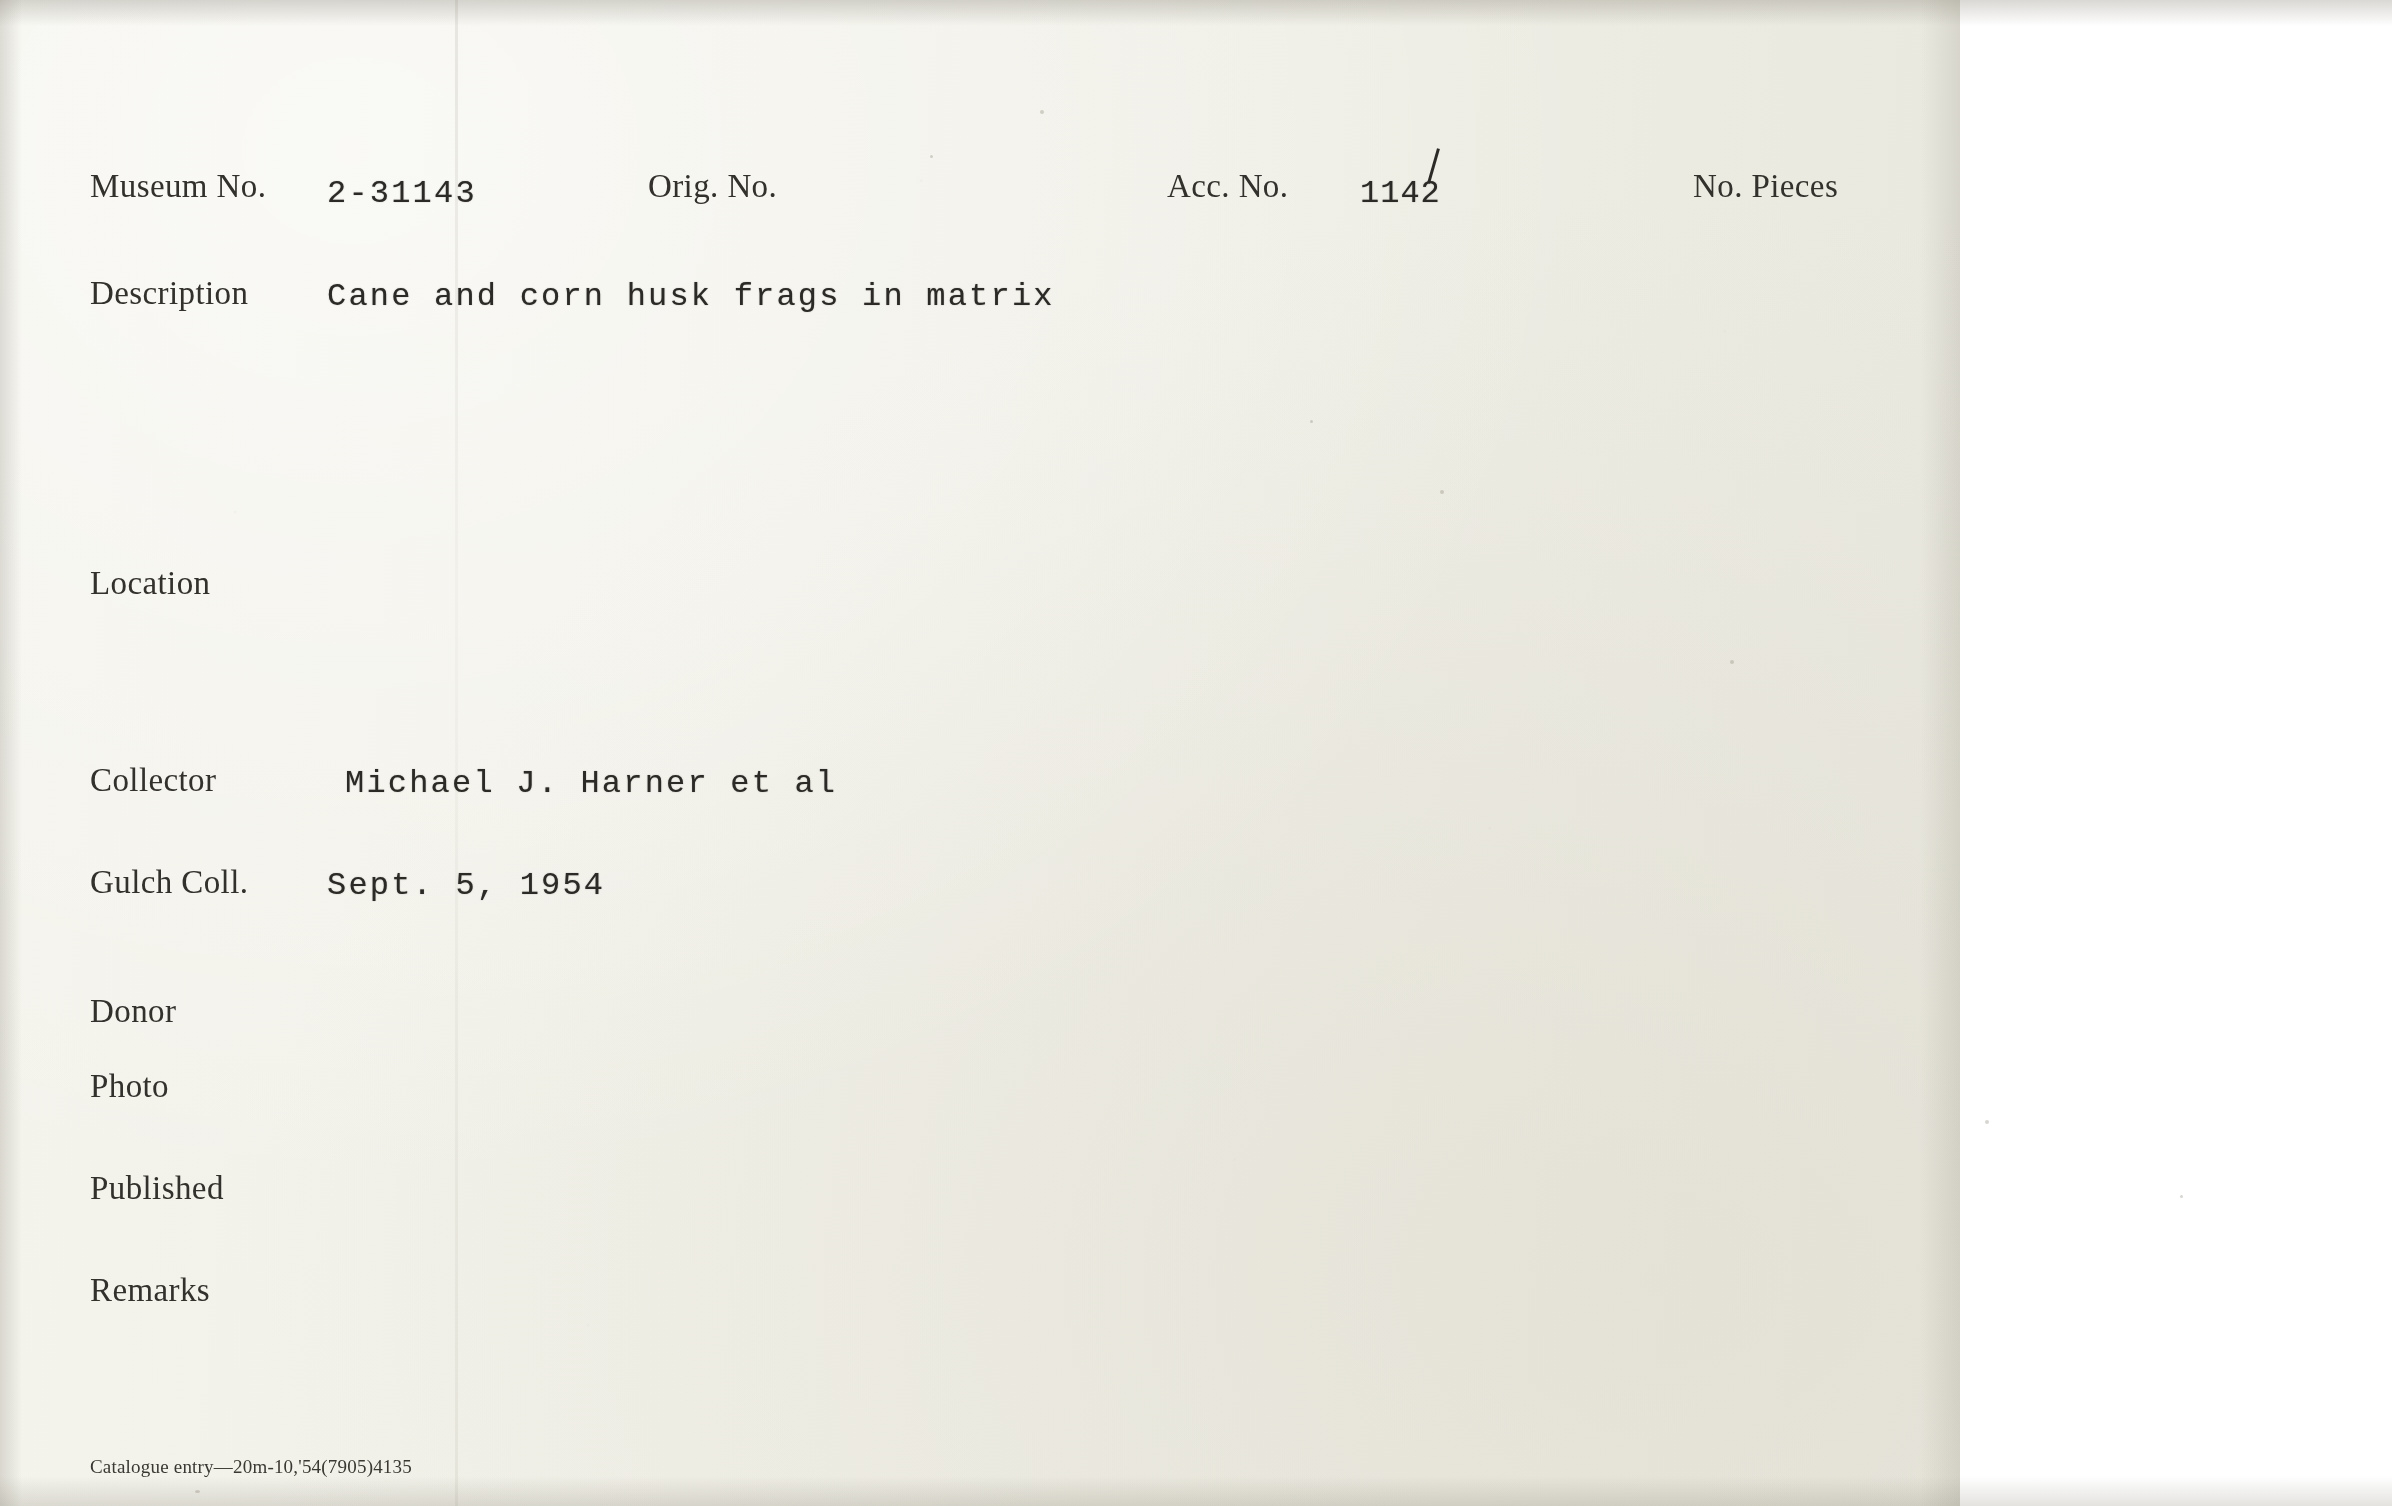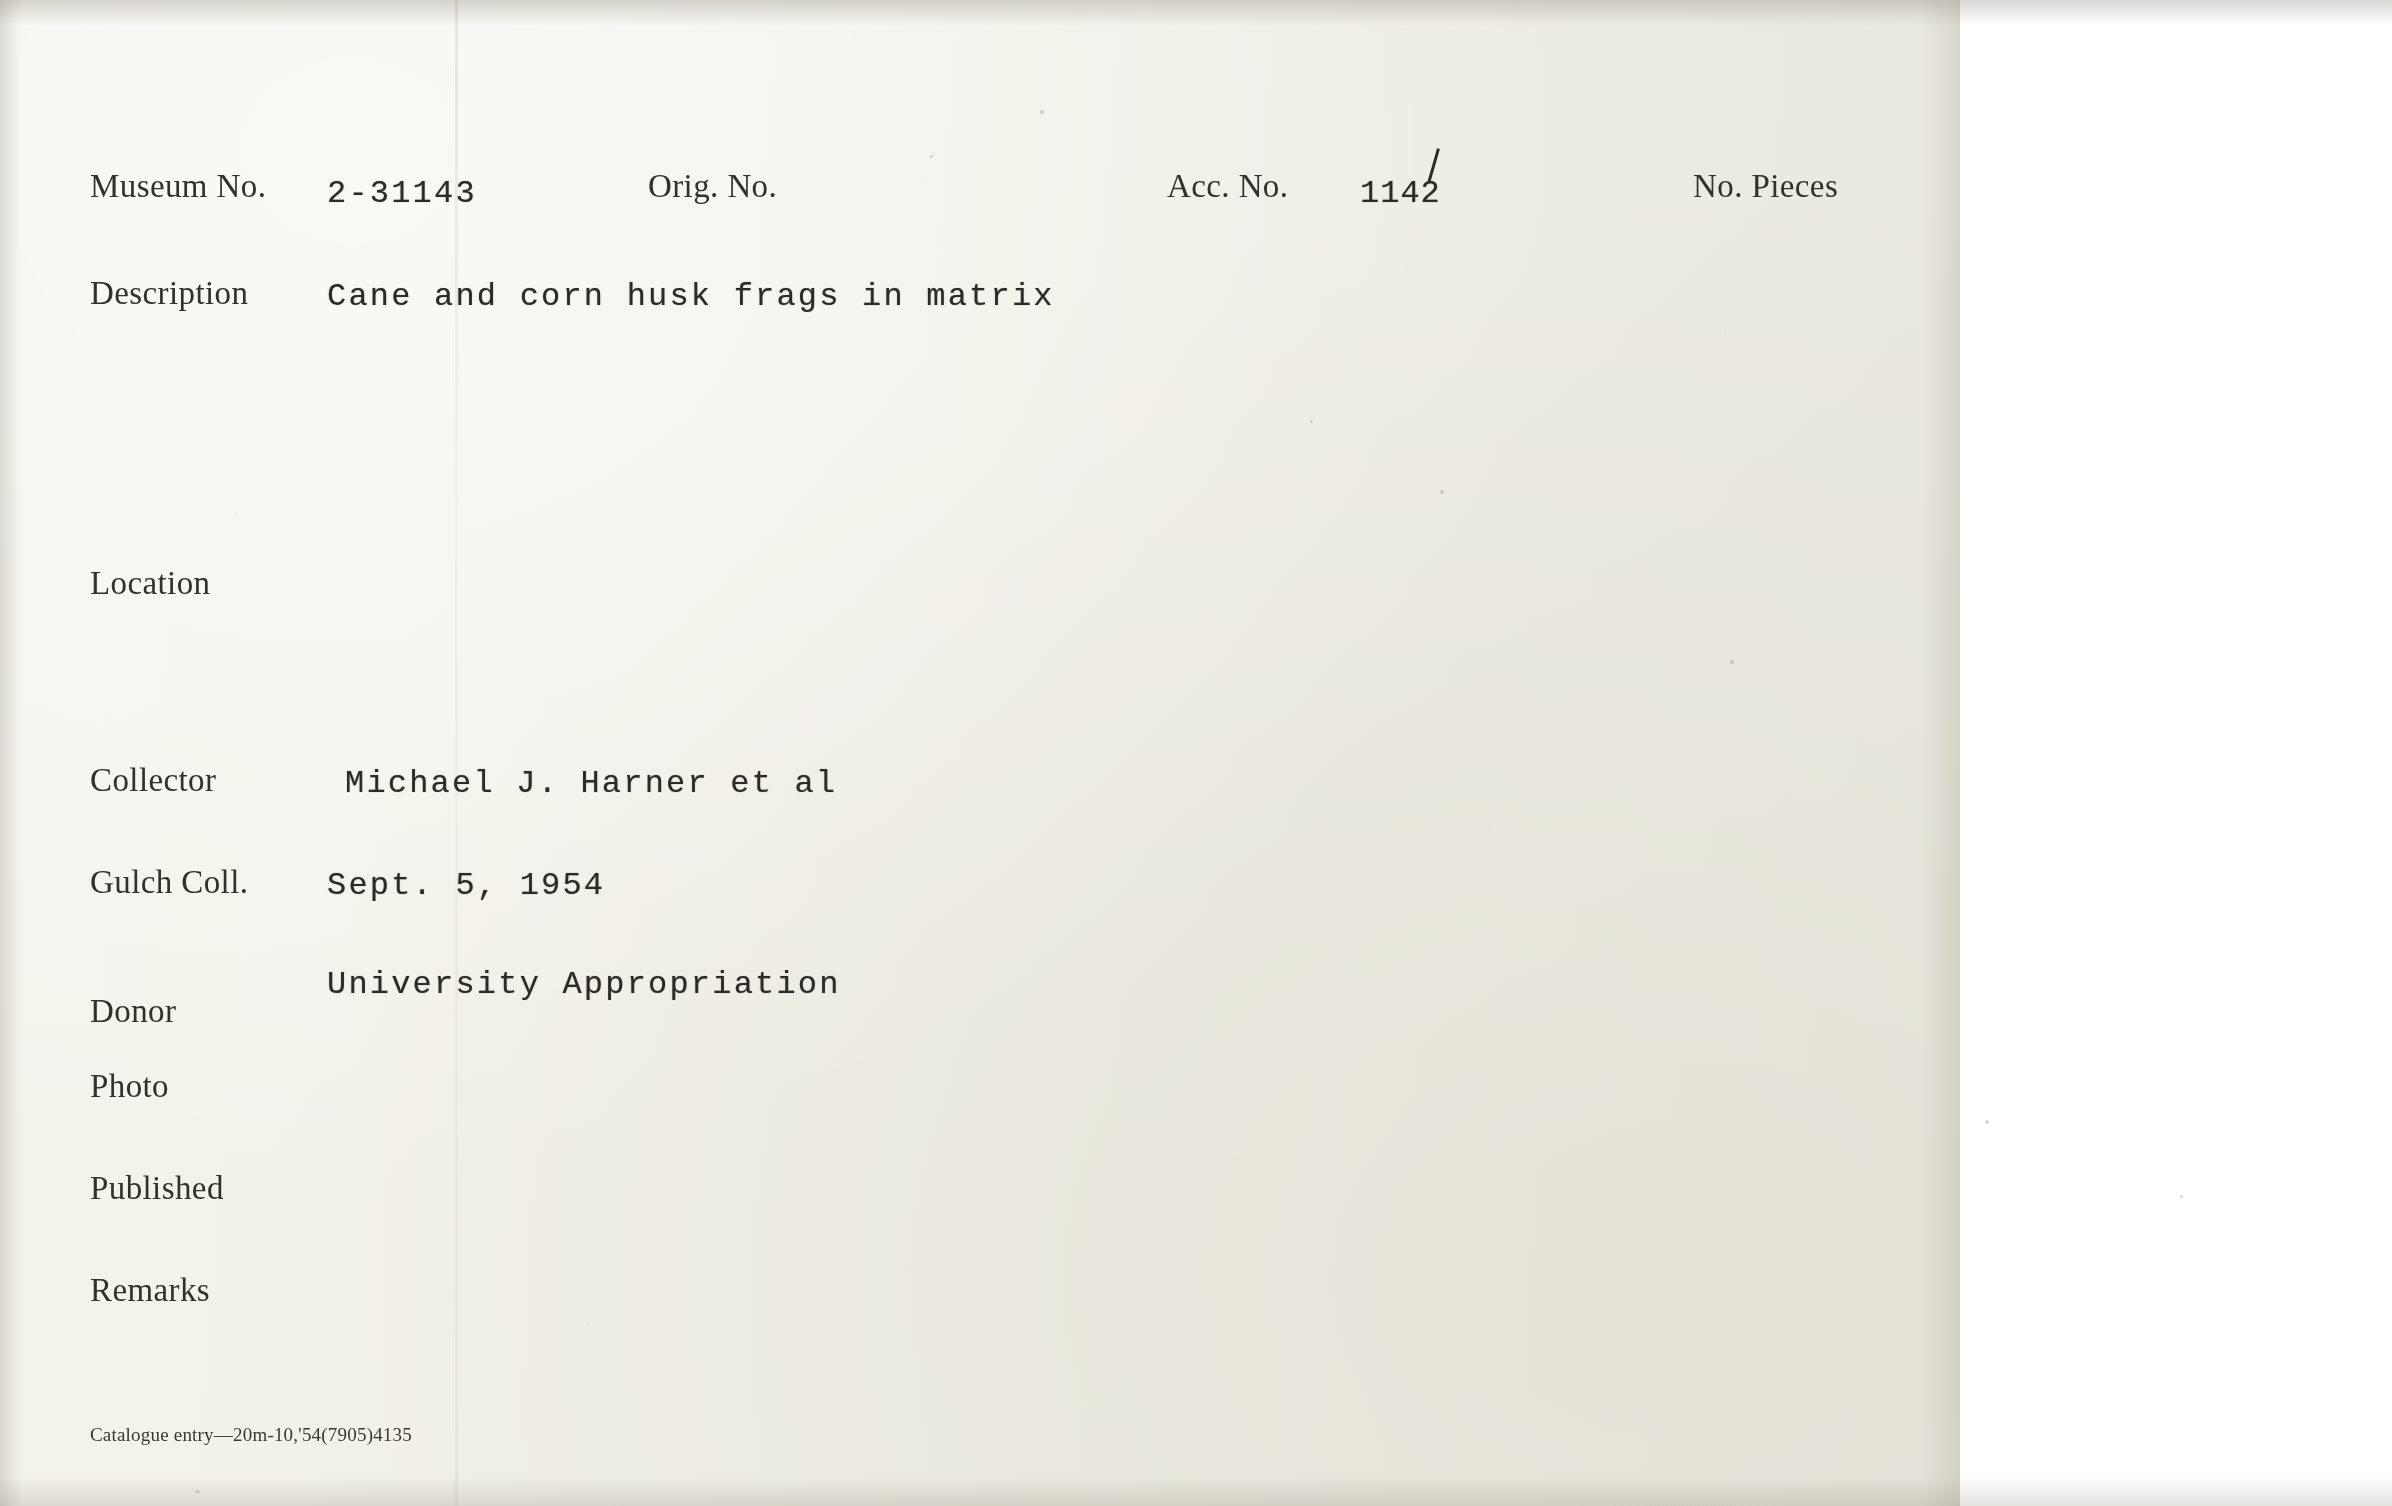--- a/index.html
+++ b/index.html
@@ -86,20 +86,21 @@
     text-shadow: 0 0 1.2px rgba(60,58,52,.45);
   }
 
   .footer {
     position: absolute;
     font-family: "Liberation Serif", serif;
     font-size: 19px;
     color: #3a3832;
     letter-spacing: .2px;
     white-space: nowrap;
+    margin-top: 32px;
   }
 
   
   #lbl-museum-no   { left: 90px;  top: 168px; }
   #val-museum-no   { left: 327px; top: 175px; }
   #lbl-orig-no     { left: 648px; top: 168px; }
   #lbl-acc-no      { left: 1167px;top: 168px; }
   #val-acc-no      { left: 1360px;top: 175px; letter-spacing: 1px; }
   #acc-strike      { position:absolute; left:1432px; top:148px; width:3px; height:36px;
                      background:#2b2a26; transform: rotate(16deg); }
@@ -152,21 +153,20 @@
 
   <div class="printed" id="lbl-location">Location</div>
 
   <div class="printed" id="lbl-collector">Collector</div>
   <div class="typed" id="val-collector">Michael J. Harner et al</div>
 
   <div class="printed" id="lbl-date-coll">Gulch Coll.</div>
   <div class="typed" id="val-date-coll">Sept. 5, 1954</div>
 
   <div class="printed" id="lbl-donor">Donor</div>
-  <div class="typed" id="val-donor">University Appropriation</div>
 
   <div class="printed" id="lbl-photo">Photo</div>
   <div class="printed" id="lbl-published">Published</div>
   <div class="printed" id="lbl-remarks">Remarks</div>
 
   <div class="footer" id="footer-line">Catalogue entry—20m-10,'54(7905)4135</div>
 
   <div class="speckle" style="left:1040px; top:110px; width:4px; height:4px;"></div>
   <div class="speckle" style="left:930px;  top:155px; width:3px; height:3px;"></div>
   <div class="speckle" style="left:1440px; top:490px; width:4px; height:4px;"></div>

